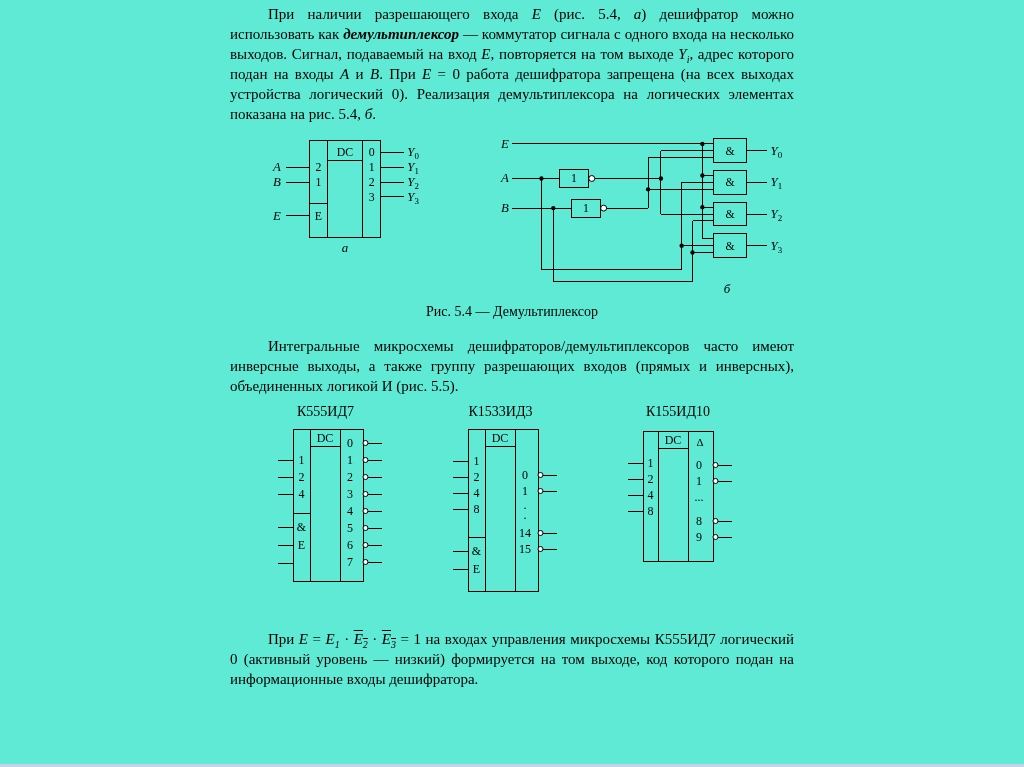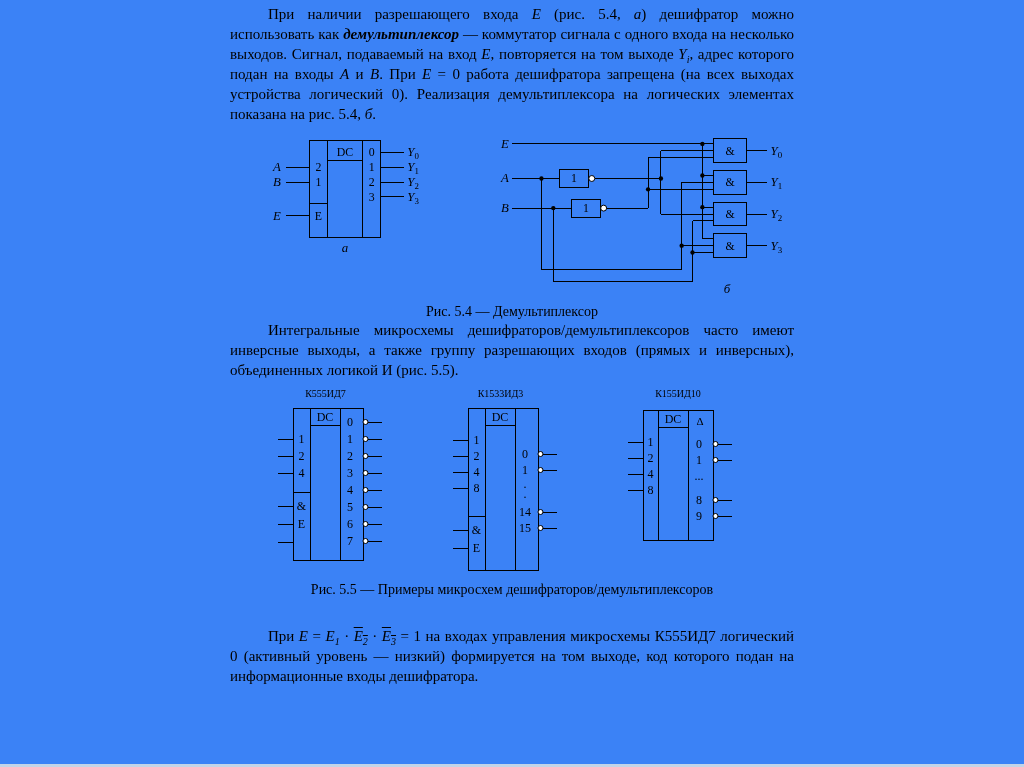--- a/index.html
+++ b/index.html
@@ -4,37 +4,37 @@
 <style>
   * { margin:0; padding:0; box-sizing:border-box; }
   html,body { width:1024px; height:767px; }
   body {
     background:#ffffff;
     font-family:"Liberation Serif","DejaVu Serif",serif;
     color:#000;
     position:relative;
     overflow:hidden;
   }
-  .page { position:absolute; inset:0; background:#3b82f6;text-decoration:underline; }
+  .page { position:absolute; inset:0; background:#5eead4;text-decoration:underline; }
   .bottom-line { position:absolute; left:0; right:0; bottom:0; height:3px; background:#c3d4e8; }
   .content { position:absolute; left:230px; top:4px; width:564px; }
   .para { font-size:15px; line-height:20px; text-align:justify; text-indent:38px; }
   .it { font-style:italic; }
   .bd { font-weight:bold; }
   .ov { text-decoration:overline; }
   sub { font-size:10px; line-height:0; }
   figure { margin:0; }
   .fig54row { margin-top:8px; padding-left:40px; display:flex; gap:55px; align-items:flex-start; }
   .figcap { text-align:center; font-size:14px; margin-top:2px; }
   .fig55 { margin-top:8px; }
-  .p2 { }
+  .p2 { margin-top:16px; }
   .p3 { margin-top:28px; }
   .fig55row { margin-top:2px; padding-left:28px; display:flex; gap:40px; align-items:flex-start; }
   .ic { display:flex; flex-direction:column; align-items:center; }
-  .ictitle { font-size:10px; text-align:center; margin-bottom:1px; }
+  .ictitle { font-size:14px; text-align:center; margin-bottom:1px; }
   svg text { font-family:"Liberation Serif","DejaVu Serif",serif; fill:#000; }
   svg .wire { stroke:#000; stroke-width:1; fill:none; shape-rendering:crispEdges; }
   svg .bub  { stroke:#000; stroke-width:1; fill:#fff; }
   svg .dot  { fill:#000; stroke:none; }
 </style>
 </head>
 <body>
 
 <div class="page">
   <div class="content">
@@ -283,20 +283,19 @@
             <text x="42.5" y="94" font-size="12" text-anchor="middle">8</text>
             <text x="91" y="48" font-size="12" text-anchor="middle">0</text>
             <text x="91" y="64" font-size="12" text-anchor="middle">1</text>
             <text x="91" y="80" font-size="12" text-anchor="middle">...</text>
             <text x="91" y="104" font-size="12" text-anchor="middle">8</text>
             <text x="91" y="120" font-size="12" text-anchor="middle">9</text>
           </svg>
         </div>
 
       </div>
-      <figcaption class="figcap">Рис. 5.5 — Примеры микросхем дешифраторов/демультиплексоров</figcaption>
     </figure>
 
     <p class="para p3"><span>При  </span><span class="it">E</span><span> = </span><span class="it">E<sub>1</sub></span><span> · </span><span class="it ov">E<sub>2</sub></span><span> · </span><span class="it ov">E<sub>3</sub></span><span> = 1  на входах управления микросхемы К555ИД7 логический 0 (активный уровень — низкий) формируется на том выходе, код которого подан на информационные входы дешифратора.</span></p>
 
   </div>
   <div class="bottom-line"></div>
 </div>
 
 </body></html>

